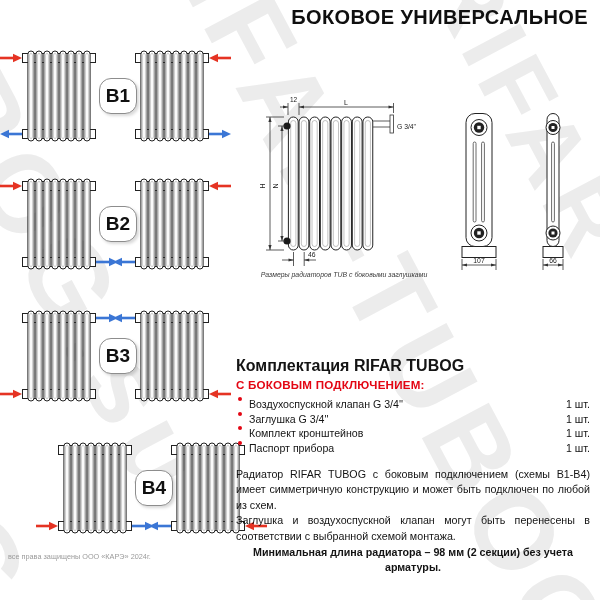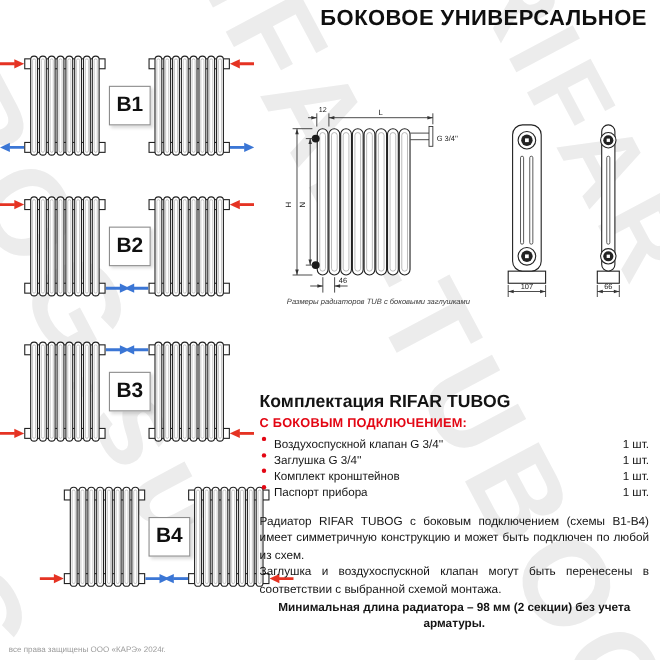--- a/index.html
+++ b/index.html
@@ -17,21 +17,21 @@
   .title{position:absolute;top:7px;right:12px;text-align:center;font-size:20px;font-weight:800;
          line-height:1.06;letter-spacing:.4px;color:#0f0f0f;}
   
   .scheme-row{position:absolute;left:0;width:240px;height:92px;}
   .radiator{position:absolute;top:0;width:64px;height:92px;}
   .rad-left{left:27px;} .rad-right{left:140px;}
   .arrow{position:absolute;width:22px;height:10px;line-height:0;}
   .arrow.tl{left:-27px;top:3px;} .arrow.tr{right:-27px;top:3px;}
   .arrow.bl{left:-27px;bottom:3px;} .arrow.br{right:-27px;bottom:3px;}
   .scheme-label{position:absolute;left:99px;top:28px;width:36px;height:34px;border:1.3px solid #8d8d8d;
-        border-radius:0;background:#fff;display:flex;align-items:center;justify-content:center;
+        border-radius:12px;background:#fff;display:flex;align-items:center;justify-content:center;
         font-weight:800;font-size:19px;color:#101010;box-shadow:2px 2px 3px rgba(0,0,0,.15);}
   
   .front-drawing{position:absolute;left:254px;top:94px;overflow:visible;}
   .drawing-caption{position:absolute;left:252px;top:271px;width:184px;text-align:center;
         font-size:6.9px;font-style:italic;color:#3a3a3a;}
   .side1{position:absolute;left:456px;top:112px;overflow:visible;}
   .side2{position:absolute;left:539px;top:112px;overflow:visible;}
   
   .equipment{position:absolute;left:236px;top:357px;width:354px;}
   .eq-h1{font-size:16px;font-weight:700;color:#141414;margin:0 0 3px 0;}
@@ -40,21 +40,21 @@
   .eq-bullet{width:4px;height:4px;border-radius:50%;margin:0 7px 0 2px;flex:0 0 auto;}
   .eq-label{flex:1;}
   .eq-qty{margin-left:8px;}
   .eq-note{margin-top:5px;font-size:7.3px;font-style:italic;color:#3a3a3a;}
   
   .description{position:absolute;left:236px;top:467px;width:354px;font-size:10.7px;
         line-height:15.4px;color:#141414;}
   .description p{margin:0;text-align:justify;}
   .description p.bold{font-weight:700;margin-top:1px;text-align:center;}
   
-  .copyright{position:absolute;left:8px;top:586px;font-size:7.3px;color:#9b9b9b;}
+  .copyright{position:absolute;left:8px;top:552px;font-size:7.3px;color:#9b9b9b;}
   svg text{font-family:"Liberation Sans",sans-serif;}
 </style>
 </head>
 <body>
 
 <div class="page">
   <div id="wm-layer">
       <div class="wm wm0" style="color: rgb(236, 236, 236);">TUBOG.su</div>
       <div class="wm wm1" style="color: rgb(236, 236, 236);">RIFAR-TUBOG.su</div>
       <div class="wm wm2" style="color: rgb(236, 236, 236);">RIFAR</div>

